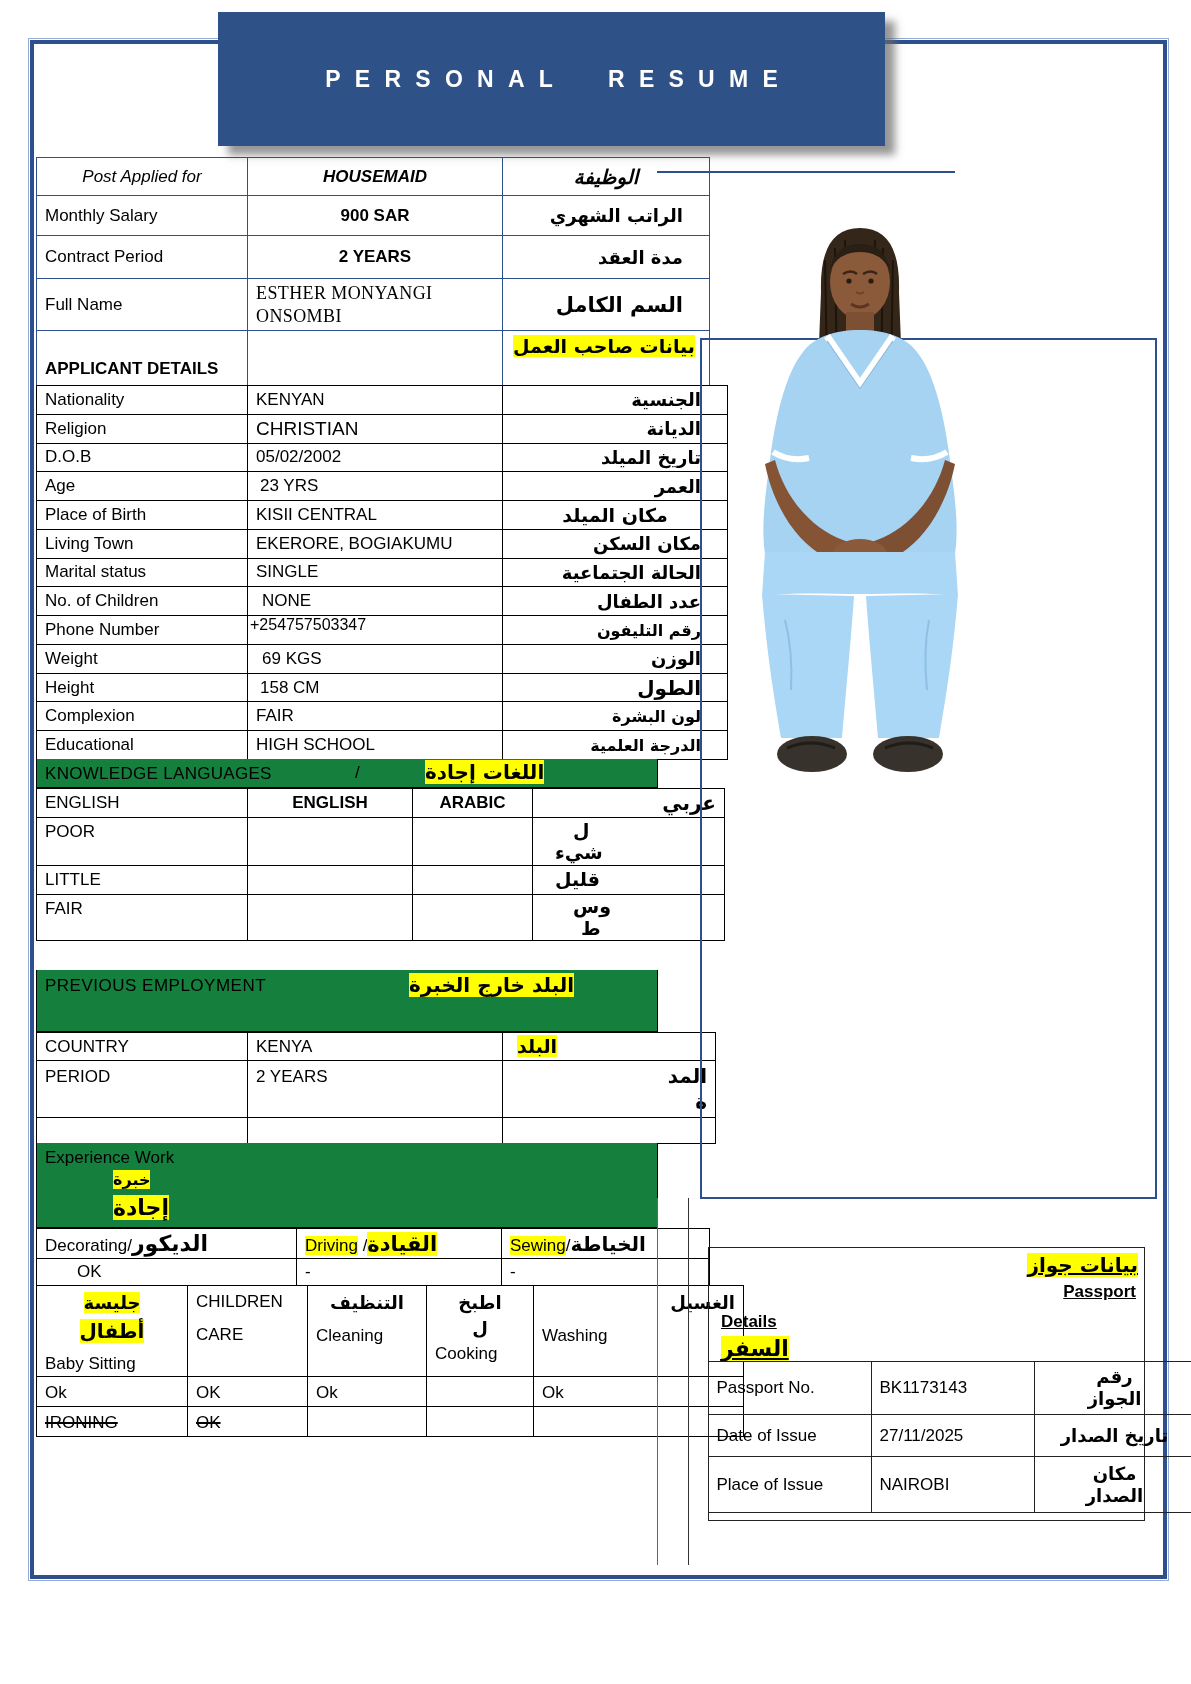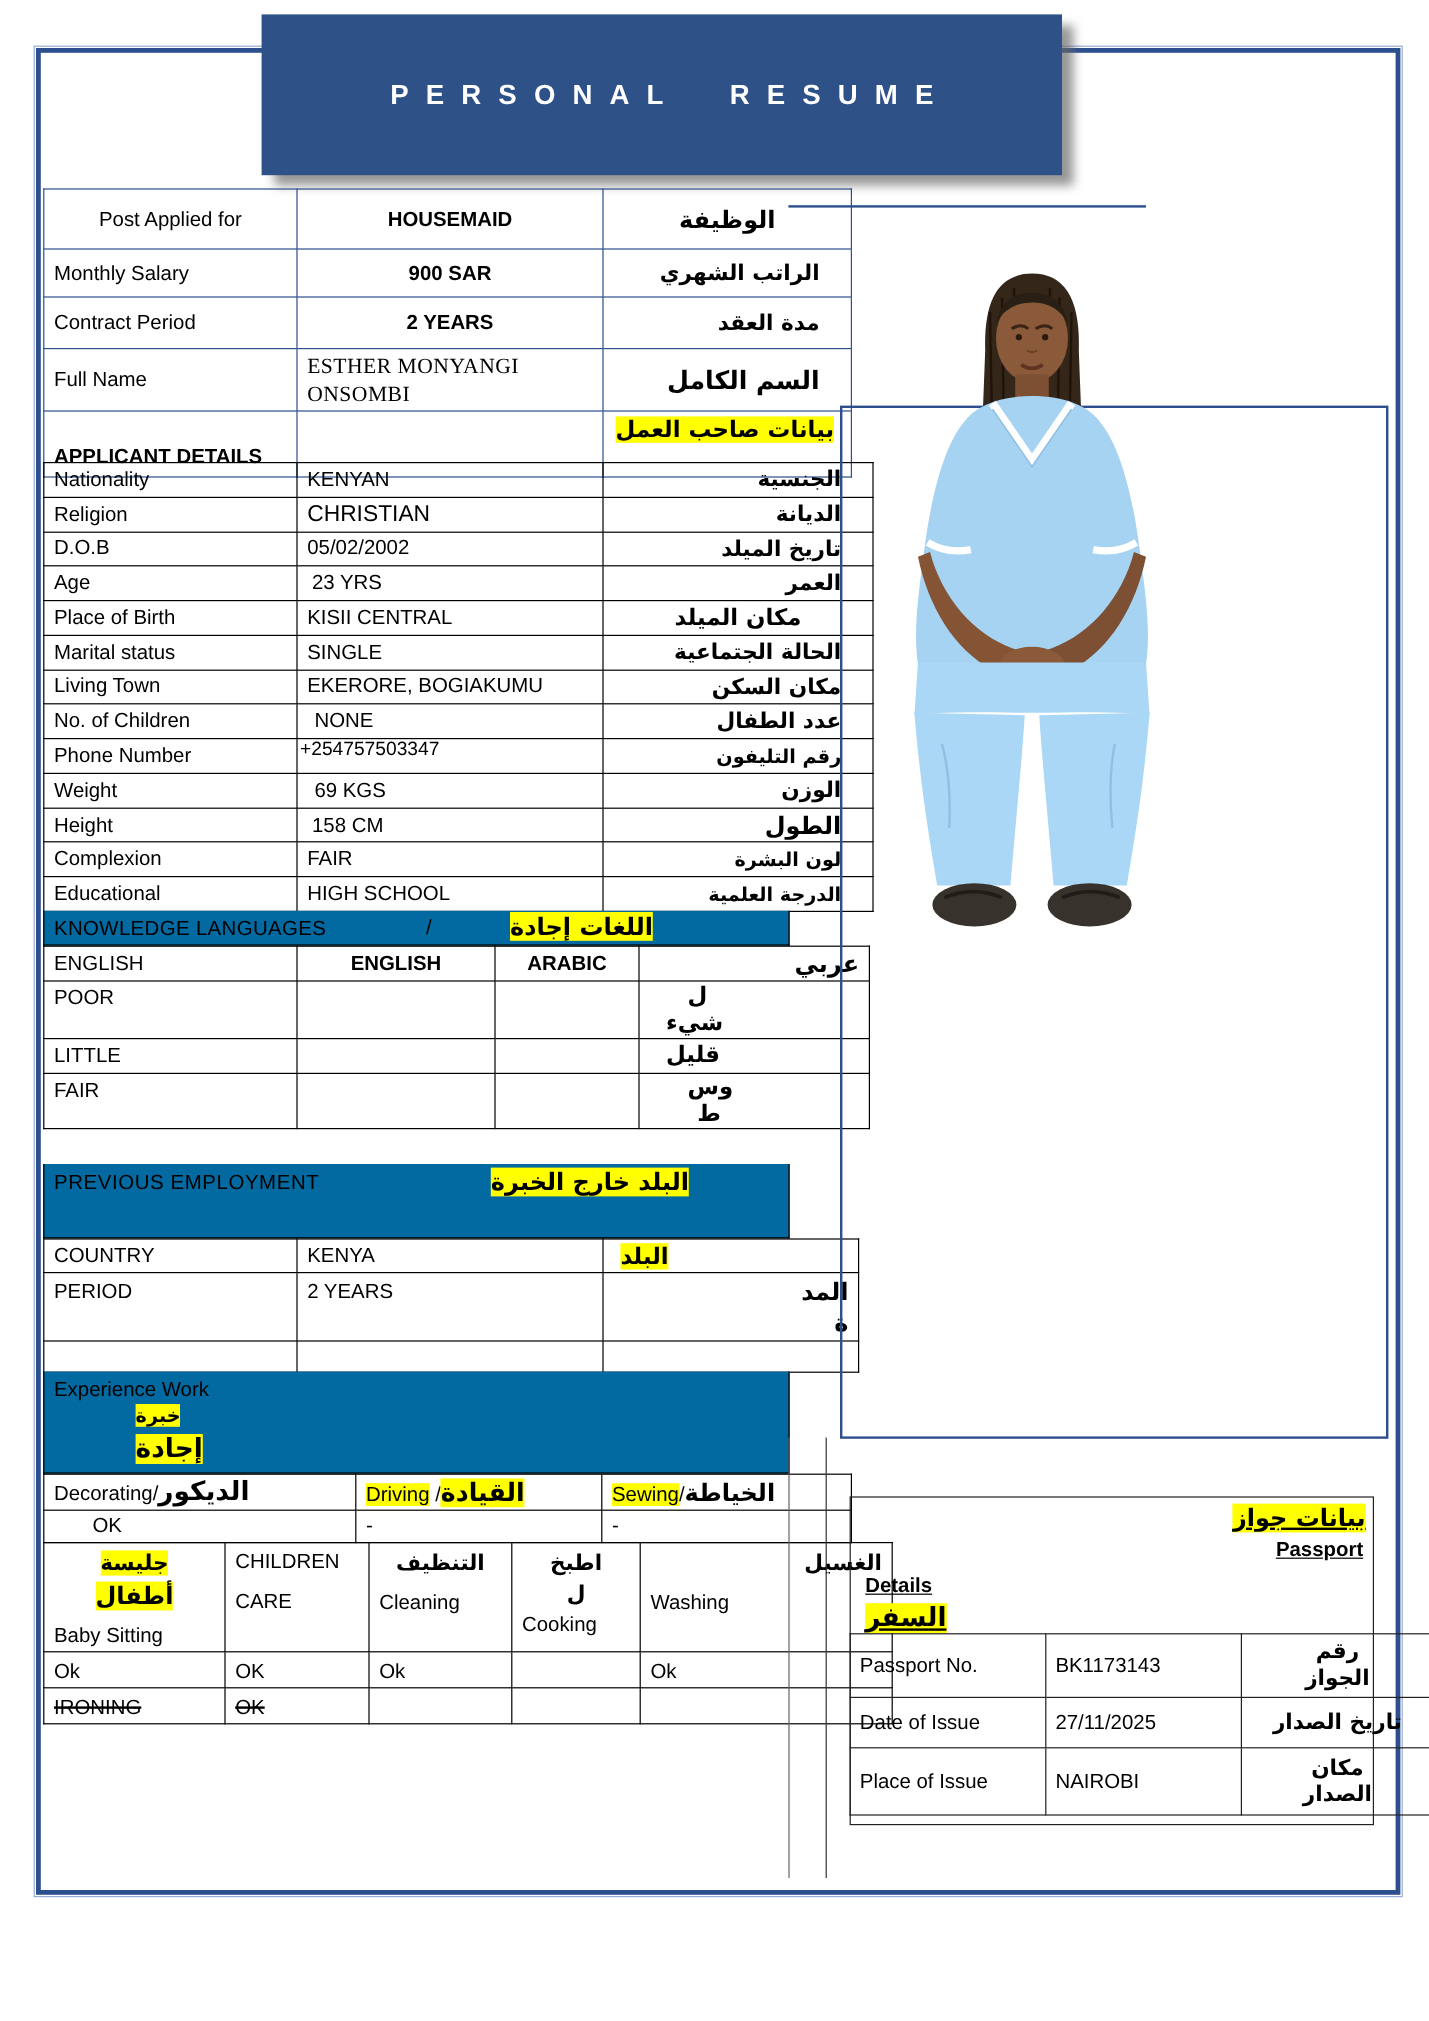--- a/index.html
+++ b/index.html
@@ -32,21 +32,21 @@
   .arcell-c{text-align:center;font-size:19px;}
 
   .t1{left:36px;top:157px;width:622px;}
   .t1 .c1{width:194px;}.t1 .c2{width:238px;}.t1 .c3{width:190px;}
   .fullname{font-family:"Liberation Serif",serif;font-size:18px;line-height:1.25;letter-spacing:.4px;}
 
   .t2{left:36px;top:385px;width:622px;}
   .t2 tr{height:28.77px;}
   .t2 .c1{width:194px;}.t2 .c2{width:238px;}.t2 .c3{width:190px;}
 
-  .rowbox{border:1px solid #000;border-top:none;background:#0369a1;}
+  .rowbox{border:1px solid #000;border-top:none;background:#15803d;}
 
   .t3{left:36px;top:788px;width:622px;}
   .t3 .c1{width:194px;}.t3 .c2{width:148px;}.t3 .c3{width:103px;}.t3 .c4{width:177px;}
   .lvl{font-size:19px;text-align:left;padding-left:22px;line-height:1.15;}
   .lvl .ind{padding-left:18px;}
 
   .t4{left:36px;top:1032px;width:622px;}
   .t4 .c1{width:194px;}.t4 .c2{width:238px;}.t4 .c3{width:190px;}
 
   .t5{left:36px;top:1228px;width:622px;}
@@ -76,21 +76,21 @@
 <body>
 
 <div class="abs page-border"></div>
 
 <div class="abs band">
   <span>PERSONAL RESUME</span>
 </div>
 
 <table class="t1 bl">
   <tbody>
-      <tr style="height:50px;">
+      <tr style="height:38px;font-style:italic;">
     <td class="c1 cell-c">Post Applied for</td>
     <td class="c2 cell-c b">HOUSEMAID</td>
     <td class="c3 cell-c ar" style="font-size:20px;" dir="rtl">الوظيفة</td>
   </tr>
   <tr style="height:40px;">
     <td class="c1">Monthly Salary</td>
     <td class="c2 cell-c b">900 SAR</td>
     <td class="c3 ar arcell" dir="rtl">الراتب الشهري</td>
   </tr>
   <tr style="height:43px;">
@@ -134,28 +134,28 @@
     <td class="c1">Age</td>
     <td class="c2" style="padding-left:12px;">23 YRS</td>
     <td class="c3 ar arcell" dir="rtl">العمر</td>
   </tr>
   <tr>
     <td class="c1">Place of Birth</td>
     <td class="c2">KISII CENTRAL</td>
     <td class="c3 ar arcell-c" dir="rtl">مكان الميلد</td>
   </tr>
   <tr>
+    <td class="c1">Living Town</td>
+    <td class="c2">EKERORE, BOGIAKUMU</td>
+    <td class="c3 ar arcell" dir="rtl">مكان السكن</td>
+  </tr>
+  <tr>
     <td class="c1">Marital status</td>
     <td class="c2">SINGLE</td>
     <td class="c3 ar arcell" dir="rtl">الحالة الجتماعية</td>
-  </tr>
-  <tr>
-    <td class="c1">Living Town</td>
-    <td class="c2">EKERORE, BOGIAKUMU</td>
-    <td class="c3 ar arcell" dir="rtl">مكان السكن</td>
   </tr>
   <tr>
     <td class="c1">No. of Children</td>
     <td class="c2" style="padding-left:14px;">NONE</td>
     <td class="c3 ar arcell" dir="rtl">عدد الطفال</td>
   </tr>
   <tr>
     <td class="c1">Phone Number</td>
     <td class="c2" style="padding-left:2px;vertical-align:top;font-size:16px;">+254757503347</td>
     <td class="c3 ar arcell" style="font-size:16px;" dir="rtl">رقم التليفون</td>

